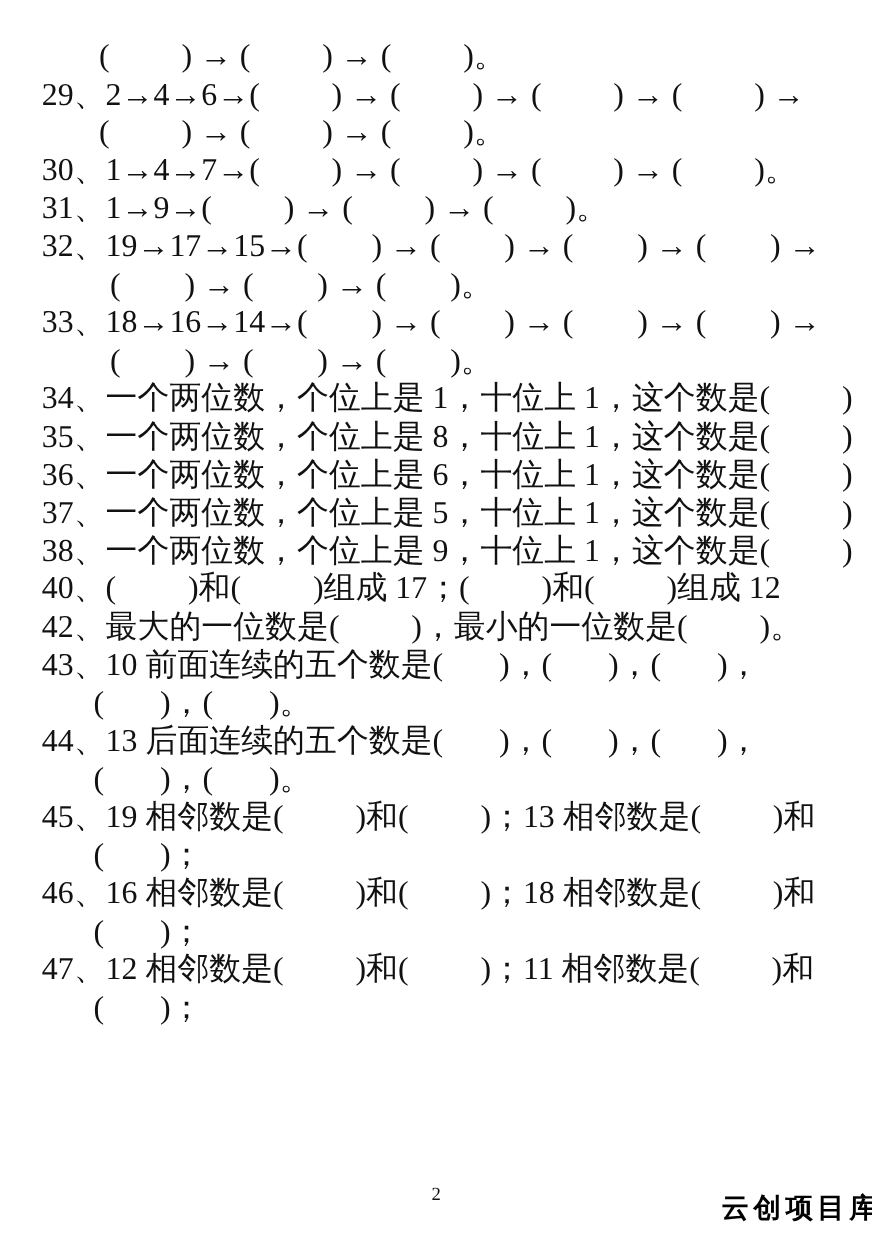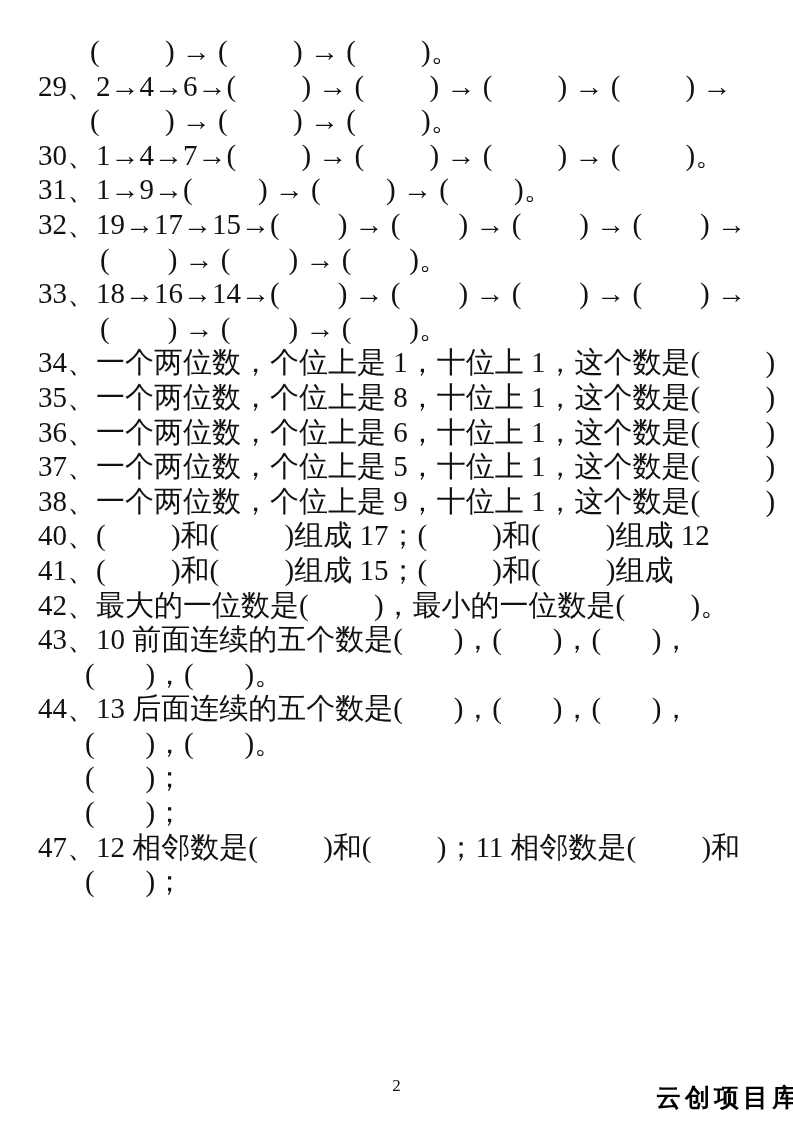--- a/index.html
+++ b/index.html
@@ -67,27 +67,28 @@
     <div class="line">32、19→17→15→(        ) → (        ) → (        ) → (        ) →</div>
     <div class="line ind-b">(        ) → (        ) → (        )。</div>
     <div class="line">33、18→16→14→(        ) → (        ) → (        ) → (        ) →</div>
     <div class="line ind-b">(        ) → (        ) → (        )。</div>
     <div class="line">34、一个两位数，个位上是 1，十位上 1，这个数是(         )</div>
     <div class="line">35、一个两位数，个位上是 8，十位上 1，这个数是(         )</div>
     <div class="line">36、一个两位数，个位上是 6，十位上 1，这个数是(         )</div>
     <div class="line">37、一个两位数，个位上是 5，十位上 1，这个数是(         )</div>
     <div class="line">38、一个两位数，个位上是 9，十位上 1，这个数是(         )</div>
     <div class="line">40、(         )和(         )组成 17；(         )和(         )组成 12</div>
-    <div class="line">41、(         )和(         )组成 15；(         )和(         )组成</div>
     <div class="line">42、最大的一位数是(         )，最小的一位数是(         )。</div>
     <div class="line">43、10 前面连续的五个数是(       )，(       )，(       )，</div>
     <div class="line ind-c">(       )，(       )。</div>
     <div class="line">44、13 后面连续的五个数是(       )，(       )，(       )，</div>
     <div class="line ind-c">(       )，(       )。</div>
+    <div class="line">45、19 相邻数是(         )和(         )；13 相邻数是(         )和</div>
     <div class="line ind-c">(       )；</div>
+    <div class="line">46、16 相邻数是(         )和(         )；18 相邻数是(         )和</div>
     <div class="line ind-c">(       )；</div>
     <div class="line">47、12 相邻数是(         )和(         )；11 相邻数是(         )和</div>
     <div class="line ind-c">(       )；</div>
   </div>
 
   <div class="page-number">2</div>
   <div class="watermark">云创项目库</div>
 </div>
 
 </body></html>

